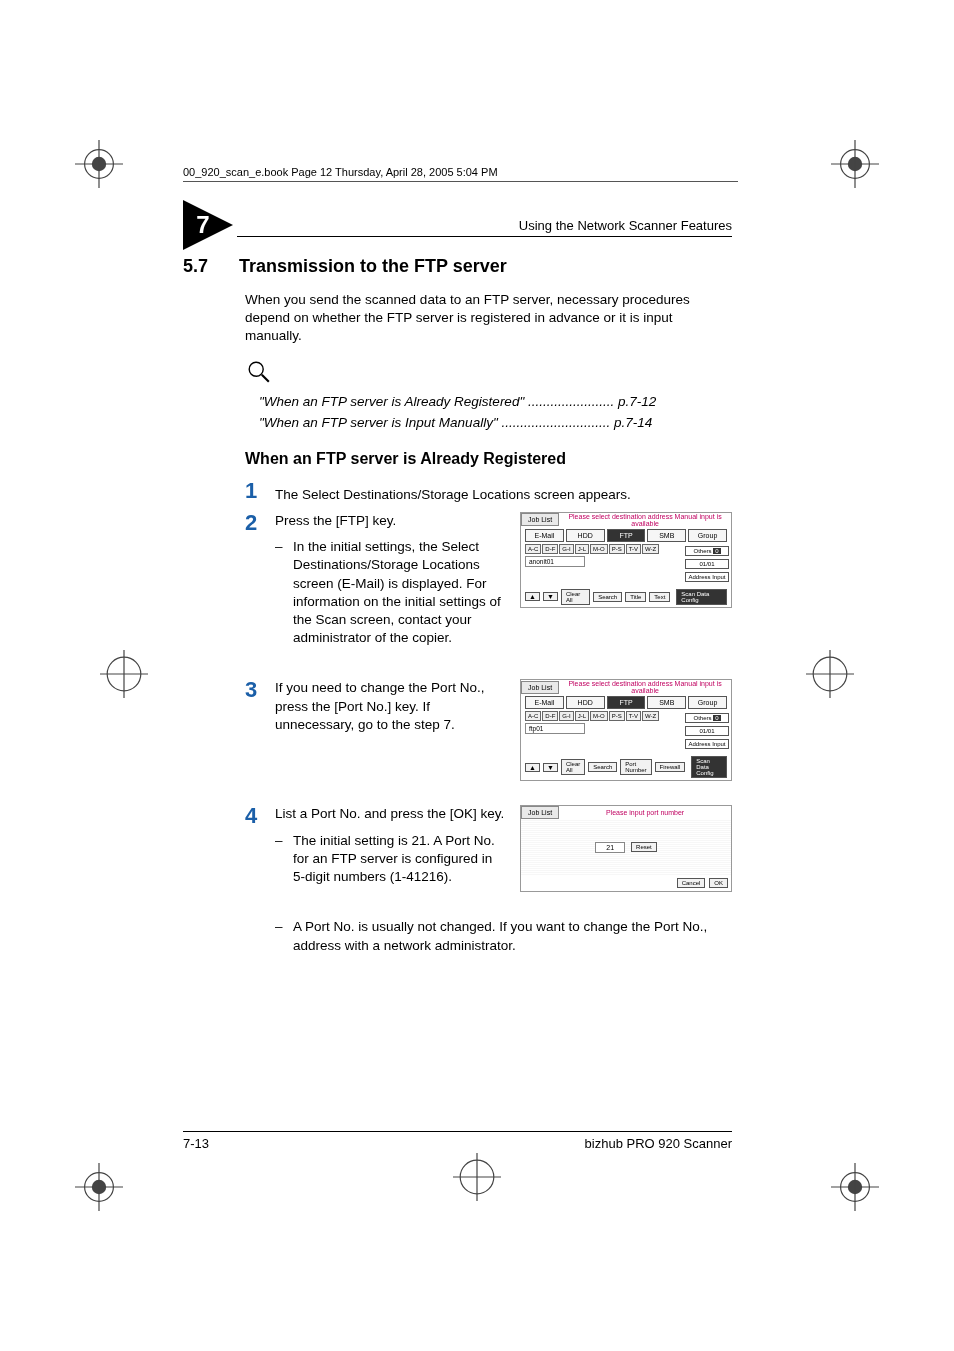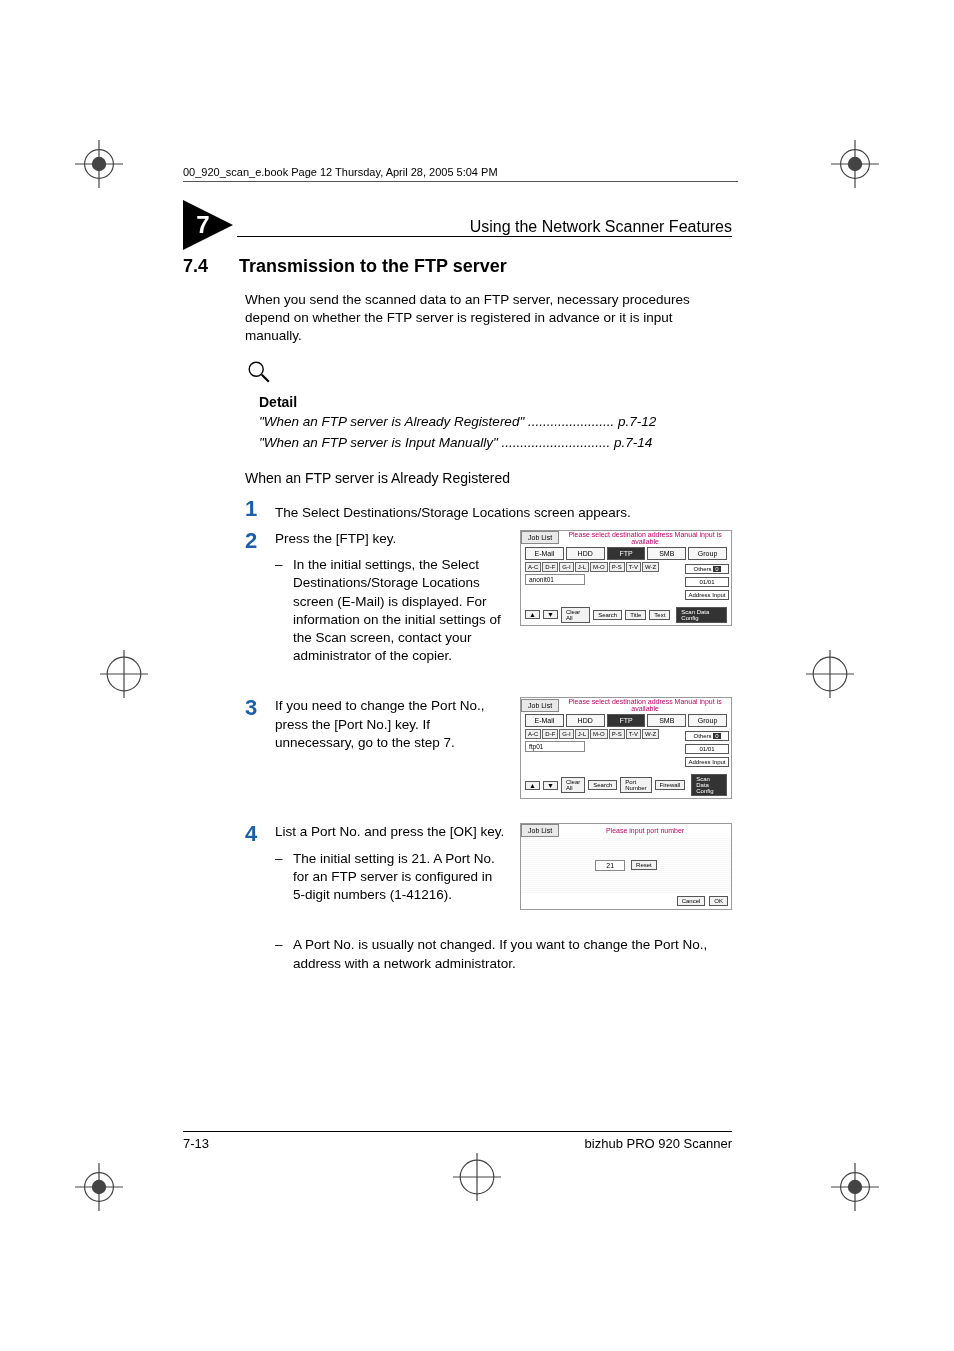--- a/index.html
+++ b/index.html
@@ -15,37 +15,37 @@
   .reg-ml { top: 650px; left: 100px; }
   .reg-mr { top: 650px; right: 100px; }
   .reg-bc { bottom: 150px; left: 50%; transform: translateX(-50%); }
 
   .header-line { position: absolute; top: 166px; left: 183px; right: 216px; font-size: 11px; }
   .header-line hr { margin-top: 3px; border: none; border-top: 1px solid #555; }
 
   .chapter-badge { position: absolute; top: 200px; left: 183px; width: 50px; height: 50px; background: #000; clip-path: polygon(0 0, 100% 50%, 0 100%); display: flex; align-items: center; justify-content: center; }
   .chapter-badge span { color: #fff; font-weight: bold; font-size: 24px; margin-right: 10px; }
 
-  .running-header { position: absolute; top: 218px; right: 222px; font-size: 16px; }
+  .running-header { position: absolute; top: 218px; right: 222px; font-size: 13px; }
   .running-header-line { position: absolute; top: 236px; left: 237px; right: 222px; border-top: 1px solid #000; }
 
   .content { position: absolute; top: 256px; left: 183px; right: 222px; }
 
   .section-title { font-size: 18px; font-weight: bold; margin-bottom: 14px; }
   .section-title .secnum { display: inline-block; width: 56px; }
 
   .intro, .body-text { font-size: 13.5px; line-height: 1.35; margin-left: 62px; margin-bottom: 12px; }
 
   .detail-icon { margin-left: 62px; margin-top: 6px; margin-bottom: 4px; }
   .detail-icon svg { width: 28px; height: 28px; }
 
   .detail-label { margin-left: 76px; font-weight: bold; font-size: 14px; margin-bottom: 4px; }
   .detail-ref { margin-left: 76px; font-style: italic; font-size: 13.5px; margin-bottom: 6px; }
 
-  .subheading { font-weight: normal; font-size: 14px; margin-left: 62px; margin-top: 20px; margin-bottom: 12px; }
+  .subheading { font-weight: bold; font-size: 16px; margin-left: 62px; margin-top: 20px; margin-bottom: 12px; }
 
   .step { display: flex; margin-left: 62px; margin-bottom: 8px; }
   .step-num { font-size: 22px; font-weight: bold; color: #1b5fa8; width: 30px; flex-shrink: 0; line-height: 1; }
   .step-body { font-size: 13.5px; line-height: 1.35; flex: 1; }
   .step-body .after { margin-top: 6px; }
 
   .step-row { display: flex; align-items: flex-start; margin-bottom: 24px; }
   .step-row .left { flex: 1; }
   .step-row .fig { width: 212px; flex-shrink: 0; margin-left: 14px; }
 
@@ -136,32 +136,31 @@
 <div class="chapter-badge">
   <span>7</span>
 </div>
 
 <div class="running-header">Using the Network Scanner Features</div>
 <div class="running-header-line"></div>
 
 <div class="content">
 
   <div class="section-title">
-    <span class="secnum">7.4</span><span>Transmission to the FTP server</span>
+    <span class="secnum">5.7</span><span>Transmission to the FTP server</span>
   </div>
 
   <div class="intro">When you send the scanned data to an FTP server, necessary procedures depend on whether the FTP server is registered in advance or it is input manually.</div>
 
   <div class="detail-icon">
     <svg viewBox="0 0 40 40">
         <circle cx="16" cy="16" r="10" fill="none" stroke="#000" stroke-width="2"></circle>
         <line x1="24" y1="24" x2="34" y2="34" stroke="#000" stroke-width="3"></line>
       </svg>
   </div>
-  <div class="detail-label">Detail</div>
   <div class="detail-ref">"When an FTP server is Already Registered" ....................... p.7-12</div>
   <div class="detail-ref">"When an FTP server is Input Manually" ............................. p.7-14</div>
 
   <div class="subheading">When an FTP server is Already Registered</div>
 
   <div class="step">
     <div class="step-num">1</div>
     <div class="step-body">
       <div class="after">The Select Destinations/Storage Locations screen appears.</div>
     </div>

